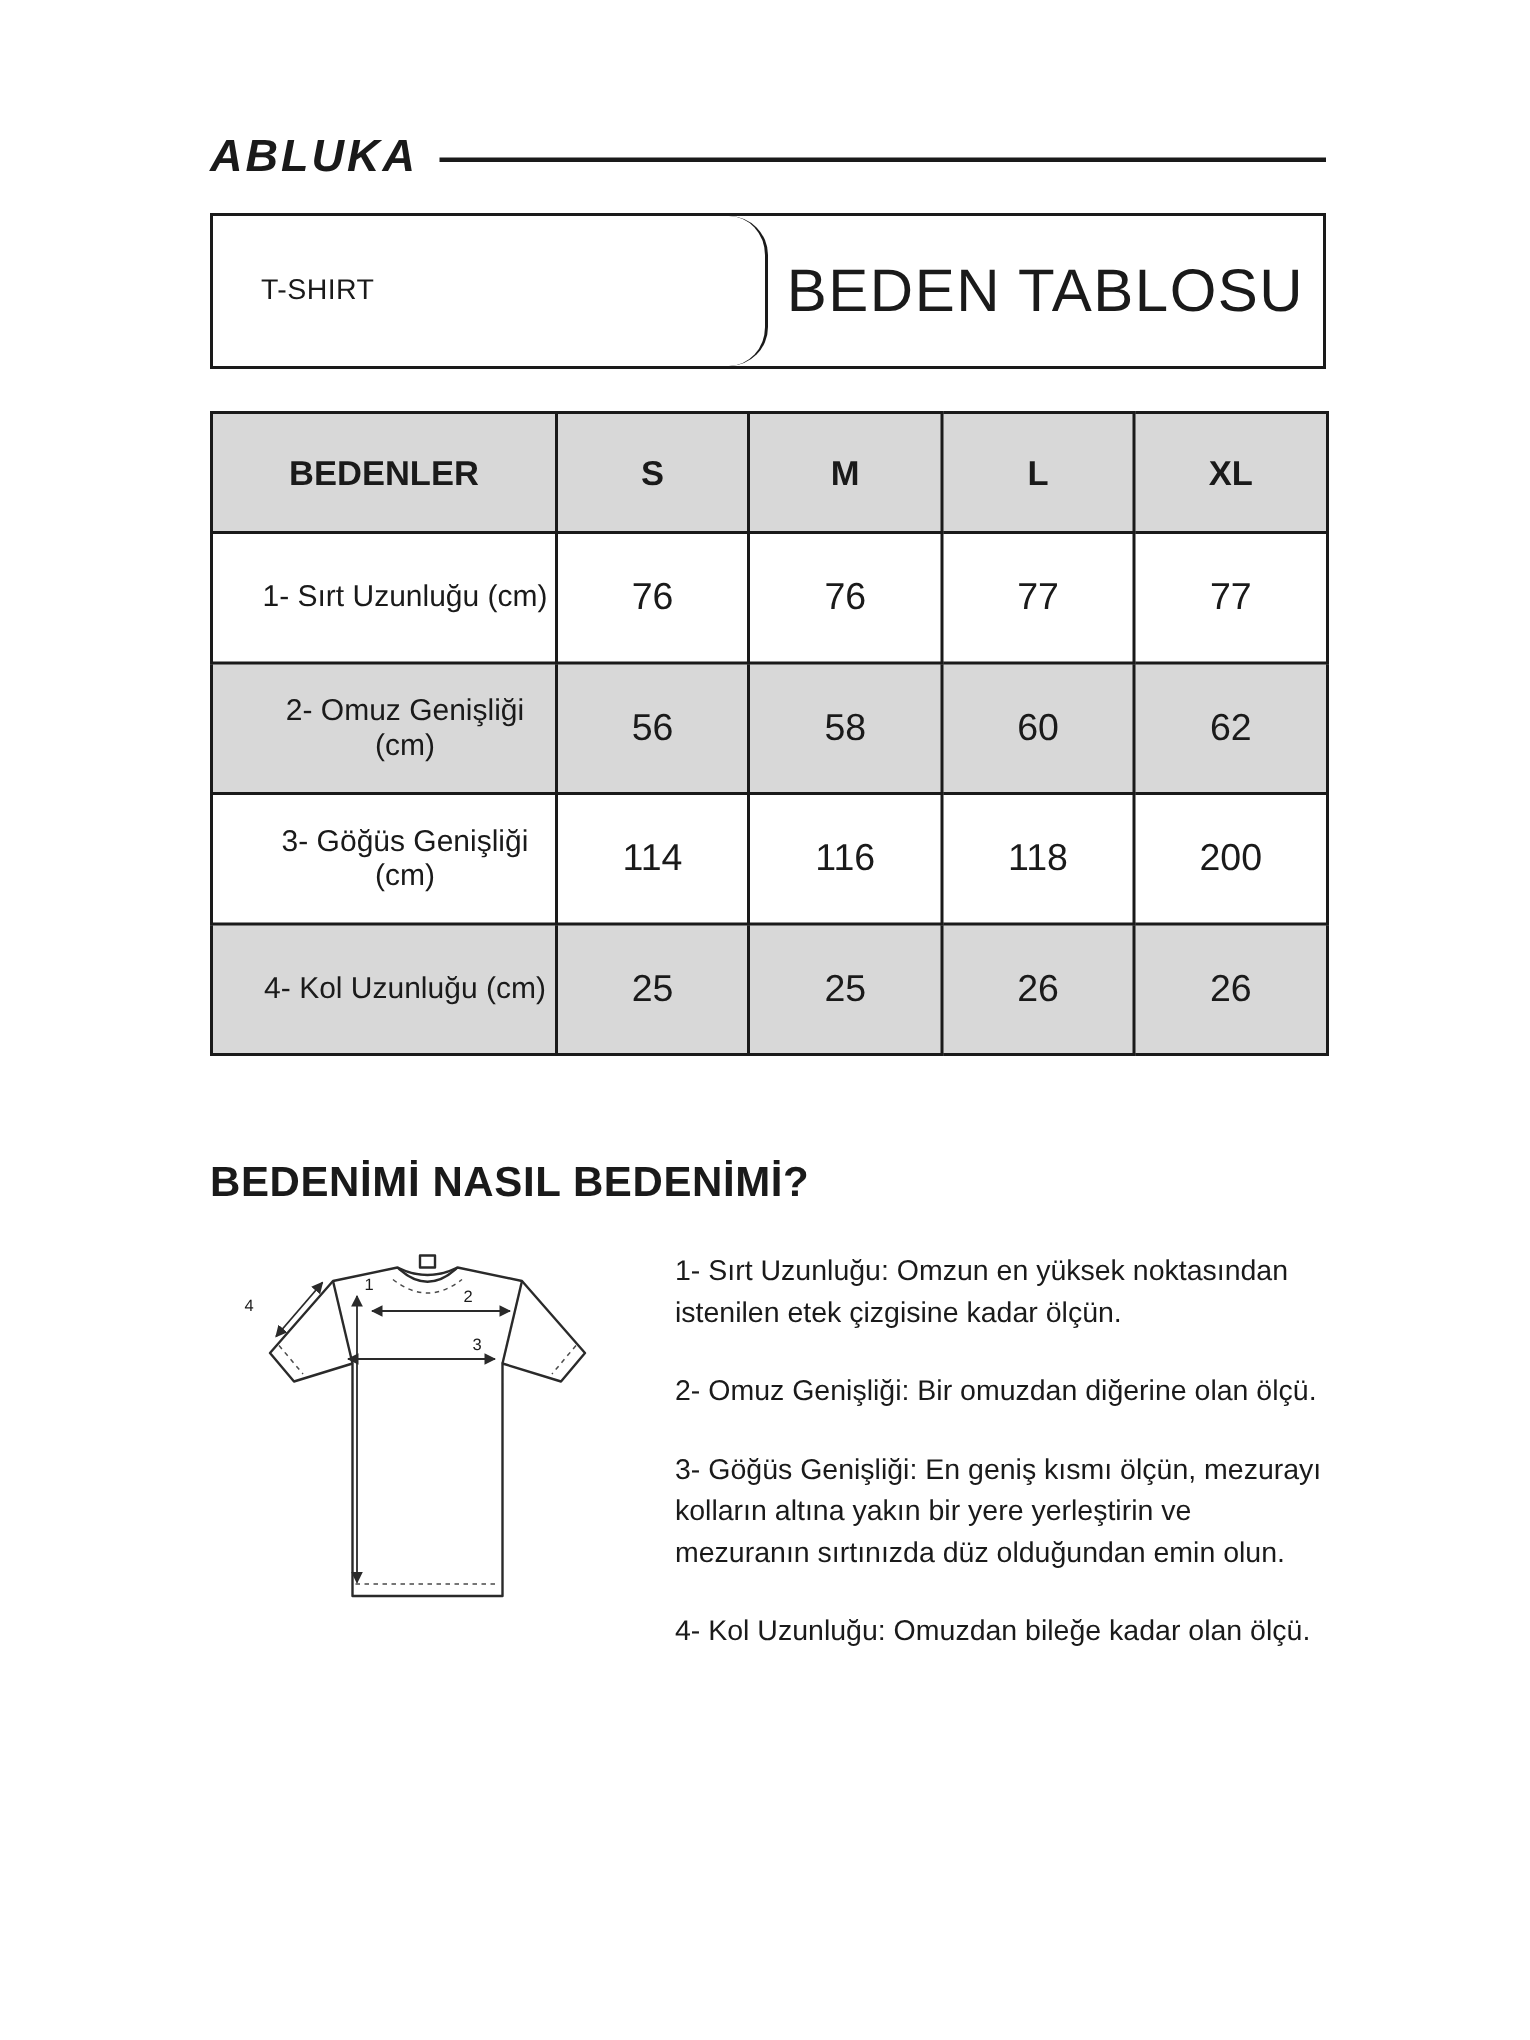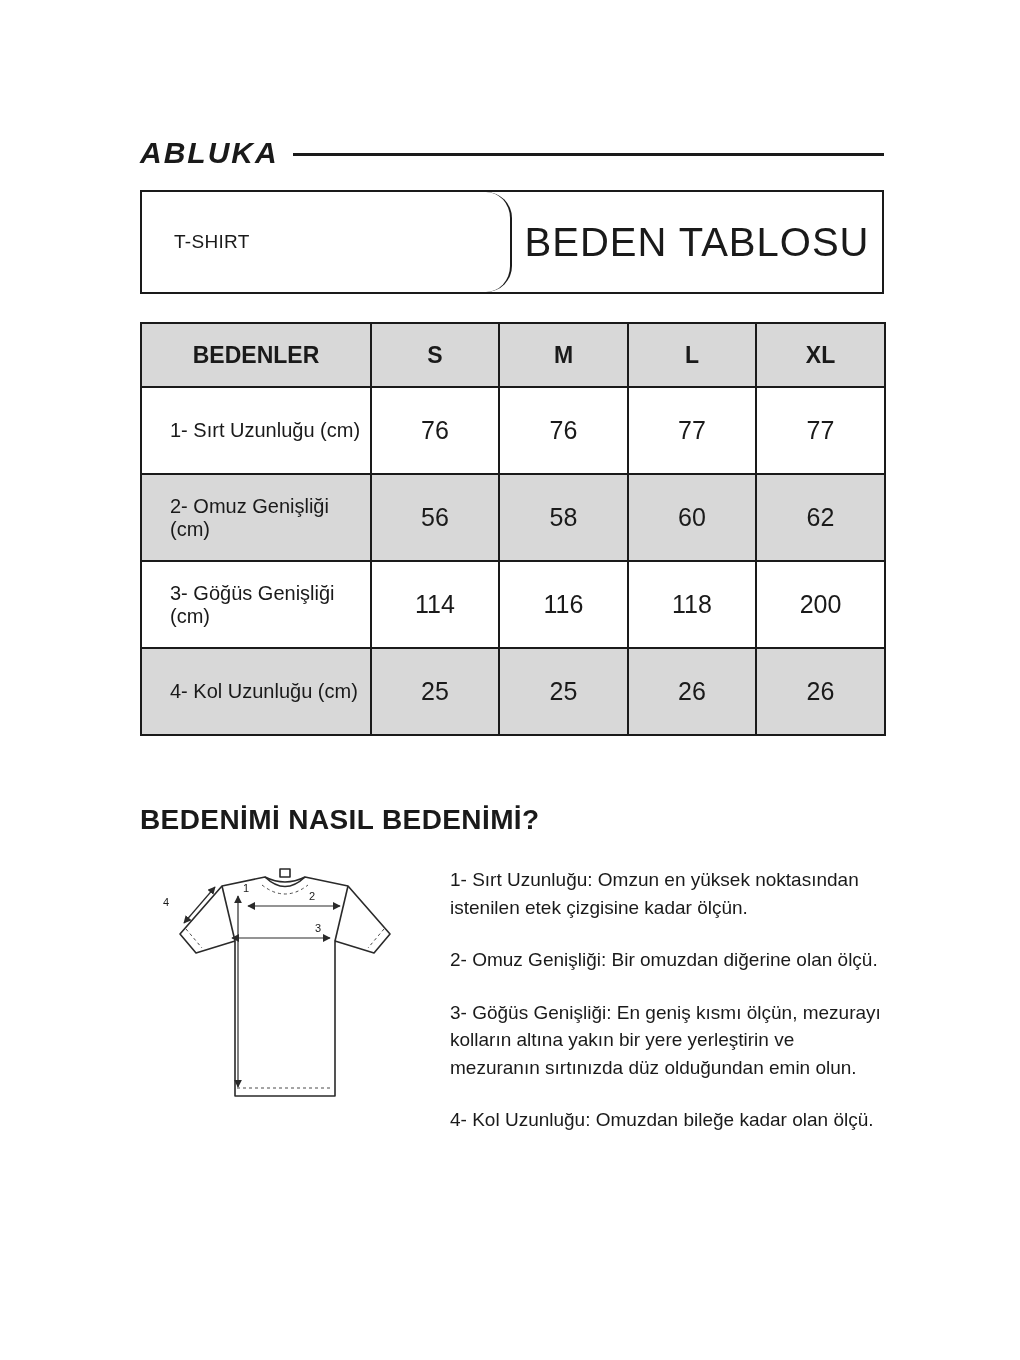--- a/index.html
+++ b/index.html
@@ -2,21 +2,21 @@
 <html lang="tr" style="--ink: #1a1a1a; --table_shade: #d8d8d8; --background: #ffffff;"><head>
 <meta charset="utf-8">
 <style>
   * { margin:0; padding:0; box-sizing:border-box; }
   html, body { background:#ffffff; }
   body {
     width:1020px; height:1360px; position:relative; overflow:hidden;
     font-family:"Liberation Sans", sans-serif;
     color:var(--ink, #1a1a1a);
   }
-  .content { width:744px; margin-left:140px;margin-top:48px; }
+  .content { width:744px; margin-left:140px; }
 
   
   .brand-row { display:flex; align-items:center; gap:14px; padding-top:88px; }
   .brand-logo {
     font-size:30px; font-weight:700; font-style:italic;
     letter-spacing:2px; white-space:nowrap;
   }
   .brand-rule { flex:1; height:3px; background:var(--ink, #1a1a1a); margin-top:2px; }
 
   
@@ -35,26 +35,26 @@
 
   
   .size-table {
     width:744px; margin-top:28px;
     border-collapse:collapse; table-layout:fixed;
   }
   .size-table th, .size-table td {
     border:2px solid var(--ink,#1a1a1a); text-align:center; vertical-align:middle;
   }
   .size-table thead th {
-    height:64px; background:var(--table_shade,#d8d8d8);
+    height:80px; background:var(--table_shade,#d8d8d8);
     font-size:23px; font-weight:700;
   }
   .size-table tbody td { height:87px; font-size:25px; font-weight:400; }
   .size-table td.row-label {
-    text-align:left; padding-left:28px; font-size:20px;
+    text-align:center; padding-left:28px; font-size:20px;
   }
   .size-table tr.shaded { background:var(--table_shade,#d8d8d8);border-radius:28px; }
 
   
   .howto-heading { margin-top:68px; font-size:28px; font-weight:700; letter-spacing:0.4px; }
   .howto-row { display:flex; align-items:flex-start; margin-top:20px; }
   .diagram-wrap { flex:0 0 300px; width:300px; }
   .instructions { flex:1; padding-left:10px; padding-top:10px; }
   .instruction { font-size:19px; line-height:1.45; margin-bottom:25px; max-width:470px; }
   .instruction:last-child { margin-bottom:0; }

